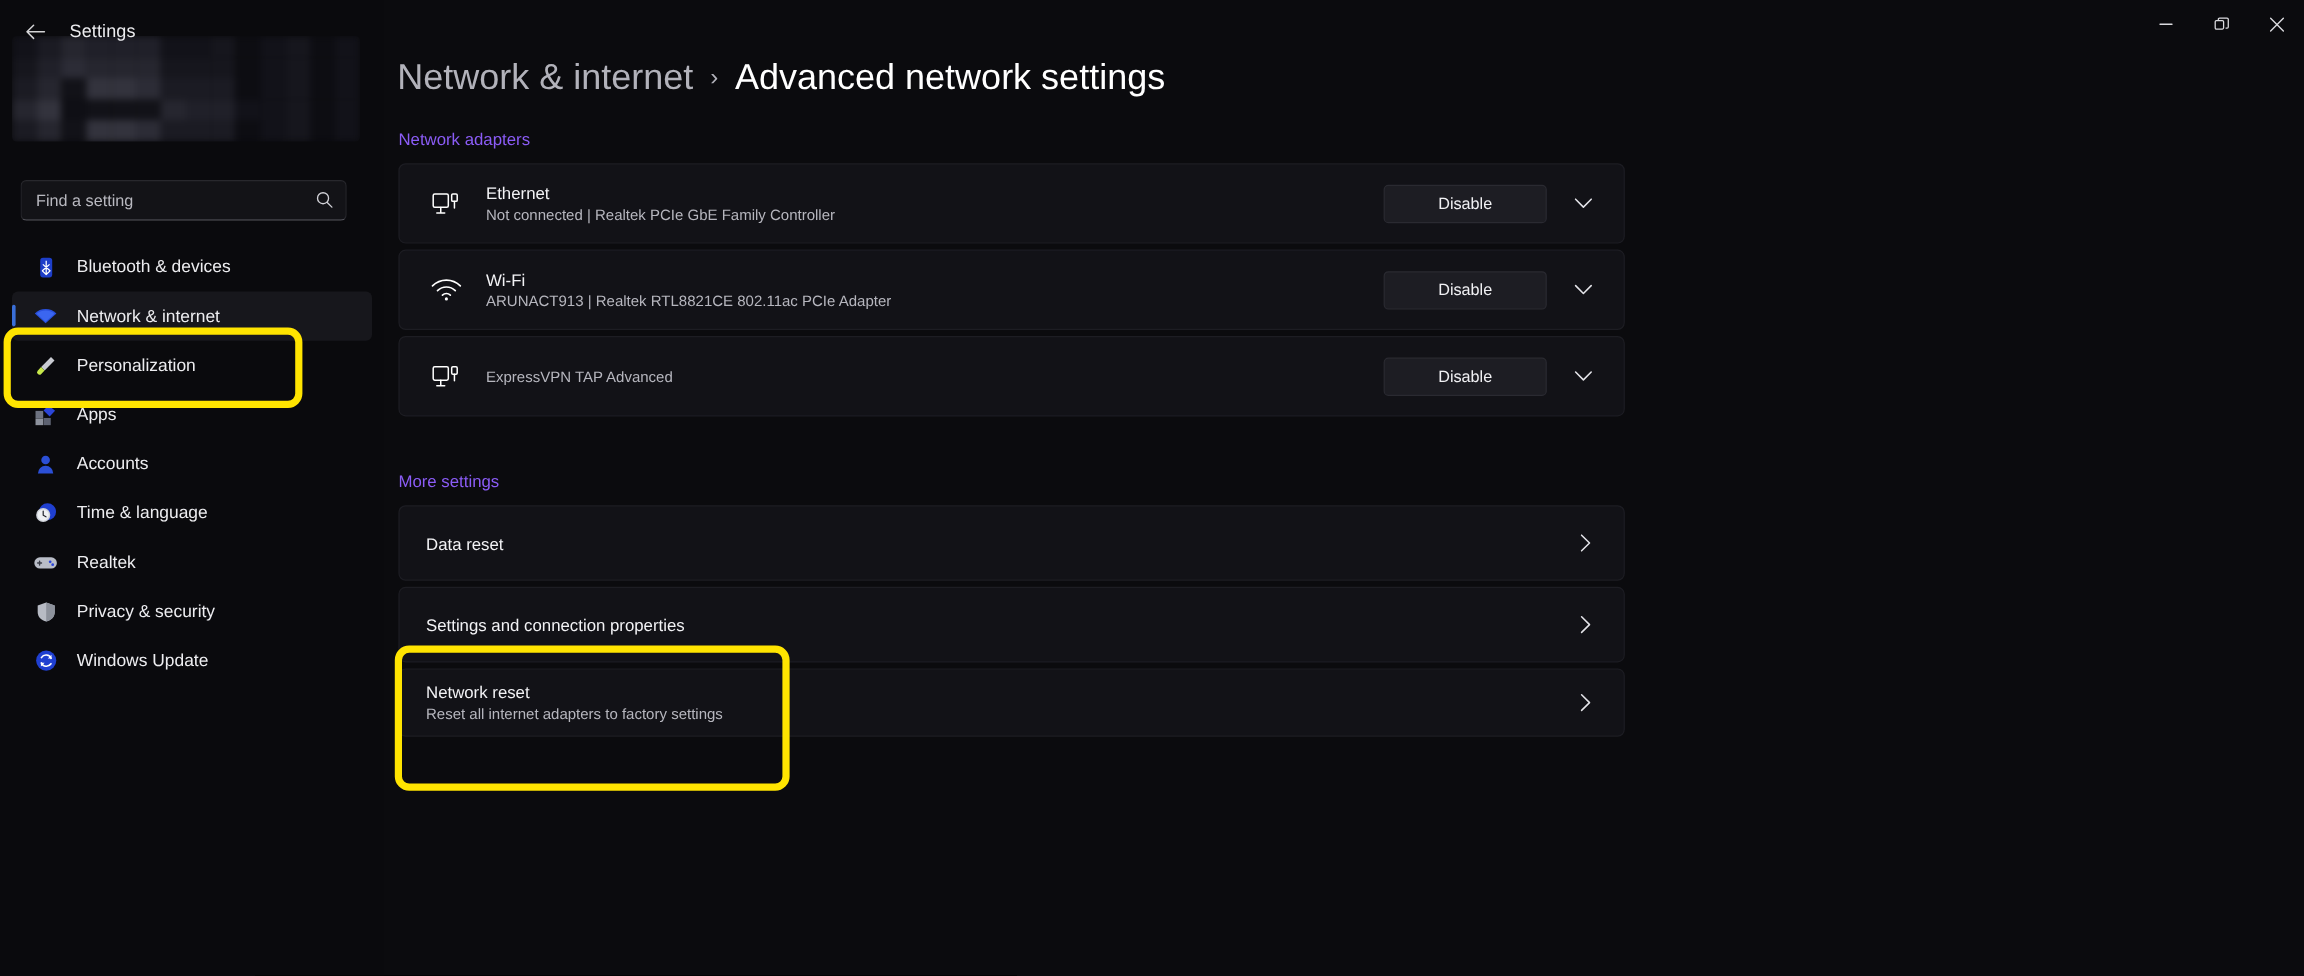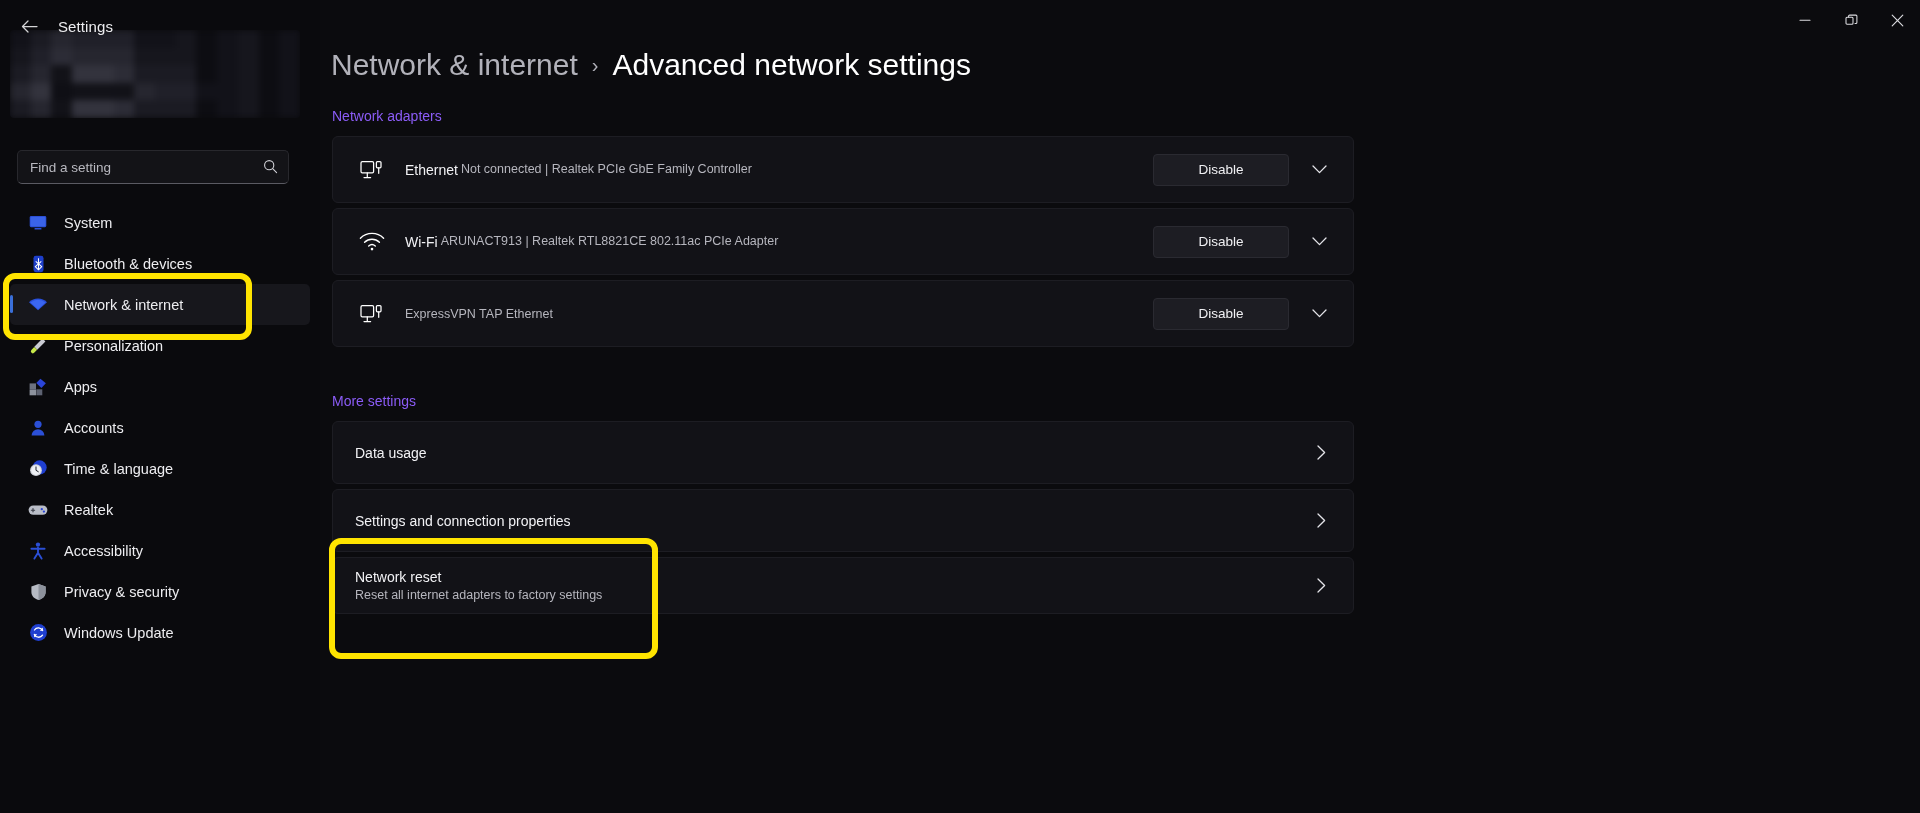--- a/index.html
+++ b/index.html
@@ -161,21 +161,21 @@
     margin-bottom: 5px;
   }
   .adapter-ico {
     width: 34px; flex: 0 0 34px;
     display: flex; align-items: center; justify-content: center;
     color: #ffffff;
   }
   .adapter-text {
     flex: 1 1 auto;
     margin-left: 16px;
-    display: flex; flex-direction: row; gap: 3px;
+    display: flex; flex-direction: column; gap: 3px;
   }
   .adapter-name { color: #f2f2f5; font-size: 14px; }
   .adapter-sub { color: #b6b6be; font-size: 12.5px; }
   .btn-disable {
     width: 136px; height: 32px;
     background: #1d1d23;
     border: 1px solid #2a2a31;
     border-radius: 4px;
     color: #f0f0f3; font-size: 13.5px;
     display: flex; align-items: center; justify-content: center;
@@ -336,30 +336,20 @@
         <span class="search-icon">
           <svg width="15" height="15" viewBox="0 0 15 15" fill="none">
             <circle cx="6.2" cy="6.2" r="4.6" stroke="#d2d2d8" stroke-width="1.1"></circle>
             <path d="M9.7 9.7L13.6 13.6" stroke="#d2d2d8" stroke-width="1.1" stroke-linecap="round"></path>
           </svg>
         </span>
       </div>
 
       <nav class="nav">
 
-        <div class="nav-item">
-          <span class="nav-ico">
-            <svg width="18" height="16" viewBox="0 0 18 16">
-              <rect x="0.7" y="1" width="16.6" height="11.2" rx="1.4" fill="#2b4fd6"></rect>
-              <rect x="1.6" y="1.9" width="14.8" height="9.4" rx="1" fill="#3a63e8"></rect>
-              <rect x="5.5" y="13" width="7" height="1.5" rx="0.6" fill="#2b4fd6"></rect>
-            </svg>
-          </span>
-          <span class="nav-label">System</span>
-        </div>
 
         <div class="nav-item">
           <span class="nav-ico">
             <svg width="17" height="18" viewBox="0 0 17 18">
               <rect x="3.5" y="0.8" width="10" height="16.4" rx="2.4" fill="#1d3ec9"></rect>
               <path d="M8.5 3.2v11.6l3.2-3.1-6-5.4M8.5 3.2v11.6l-3.2-3.1 6-5.4" stroke="#ffffff" stroke-width="1.05" fill="none" stroke-linejoin="round"></path>
             </svg>
           </span>
           <span class="nav-label">Bluetooth &amp; devices</span>
         </div>
@@ -423,29 +413,20 @@
             <svg width="20" height="14" viewBox="0 0 20 14">
               <rect x="0.6" y="2.4" width="18.8" height="9.4" rx="4.7" fill="#b9bdc7"></rect>
               <path d="M5 5.6v3.2M3.4 7.2h3.2" stroke="#3a3d47" stroke-width="1.15" stroke-linecap="round"></path>
               <circle cx="13.8" cy="6.2" r="1.15" fill="#2b45d8"></circle>
               <circle cx="15.9" cy="8.6" r="1.15" fill="#2b45d8"></circle>
             </svg>
           </span>
           <span class="nav-label">Realtek</span>
         </div>
 
-        <div class="nav-item">
-          <span class="nav-ico">
-            <svg width="18" height="18" viewBox="0 0 18 18">
-              <circle cx="9" cy="2.6" r="2.2" fill="#2b4fd6"></circle>
-              <path d="M9 5.6v5.2M2.4 6.8h13.2M9 10.8 5.4 16.6M9 10.8l3.6 5.8" stroke="#2b4fd6" stroke-width="1.9" stroke-linecap="round" fill="none"></path>
-            </svg>
-          </span>
-          <span class="nav-label">Accessibility</span>
-        </div>
 
         <div class="nav-item">
           <span class="nav-ico">
             <svg width="17" height="18" viewBox="0 0 17 18">
               <path d="M8.5 1 15.6 3.5v5.6c0 4.2-3 6.9-7.1 7.9-4.1-1-7.1-3.7-7.1-7.9V3.5z" fill="#b7bbc4"></path>
               <path d="M8.5 1 15.6 3.5v5.6c0 4.2-3 6.9-7.1 7.9z" fill="#8d929c"></path>
             </svg>
           </span>
           <span class="nav-label">Privacy &amp; security</span>
         </div>
@@ -521,40 +502,40 @@
         <div class="card">
           <span class="adapter-ico">
             <svg width="25" height="22" viewBox="0 0 25 22" fill="none">
               <rect x="1" y="2.6" width="12.6" height="11.2" rx="1.3" stroke="#ffffff" stroke-width="1.25"></rect>
               <path d="M7.3 13.9v4.2M4 18.5h6.6" stroke="#ffffff" stroke-width="1.25" stroke-linecap="round"></path>
               <rect x="16.4" y="2.6" width="4.6" height="6.2" rx="1" stroke="#ffffff" stroke-width="1.25"></rect>
               <path d="M18.7 8.9v5.4" stroke="#ffffff" stroke-width="1.25" stroke-linecap="round"></path>
             </svg>
           </span>
           <div class="adapter-text">
-            <span class="adapter-sub">ExpressVPN TAP Ethernet</span>
+            <span class="adapter-sub">ExpressVPN TAP Advanced</span>
           </div>
           <button class="btn-disable">Disable</button>
           <span class="expander">
             <svg width="15" height="9" viewBox="0 0 15 9" fill="none">
               <path d="M1 1 7.5 7.6 14 1" stroke="#e4e4e9" stroke-width="1.3" stroke-linecap="round" stroke-linejoin="round"></path>
             </svg>
           </span>
         </div>
       </div>
 
       <div class="gap"></div>
 
       <div class="section-head">More settings</div>
 
       <div class="card-group">
 
         <div class="card link">
           <div class="link-text">
-            <span class="link-title">Data usage</span>
+            <span class="link-title">Data reset</span>
           </div>
           <span class="chev-right">
             <svg width="9" height="15" viewBox="0 0 9 15" fill="none">
               <path d="M1 1 7.6 7.5 1 14" stroke="#e4e4e9" stroke-width="1.3" stroke-linecap="round" stroke-linejoin="round"></path>
             </svg>
           </span>
         </div>
 
         <div class="card link">
           <div class="link-text">

